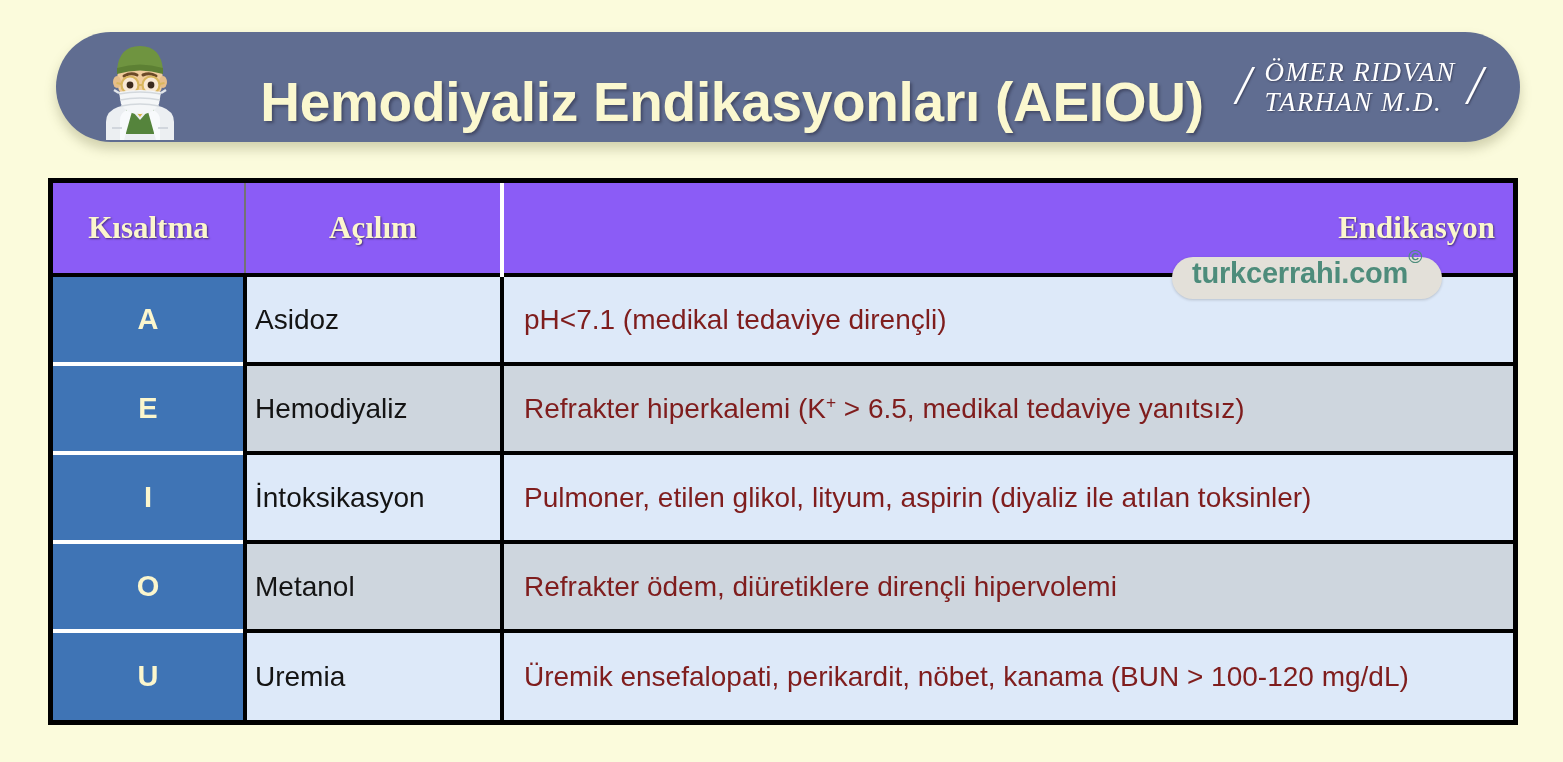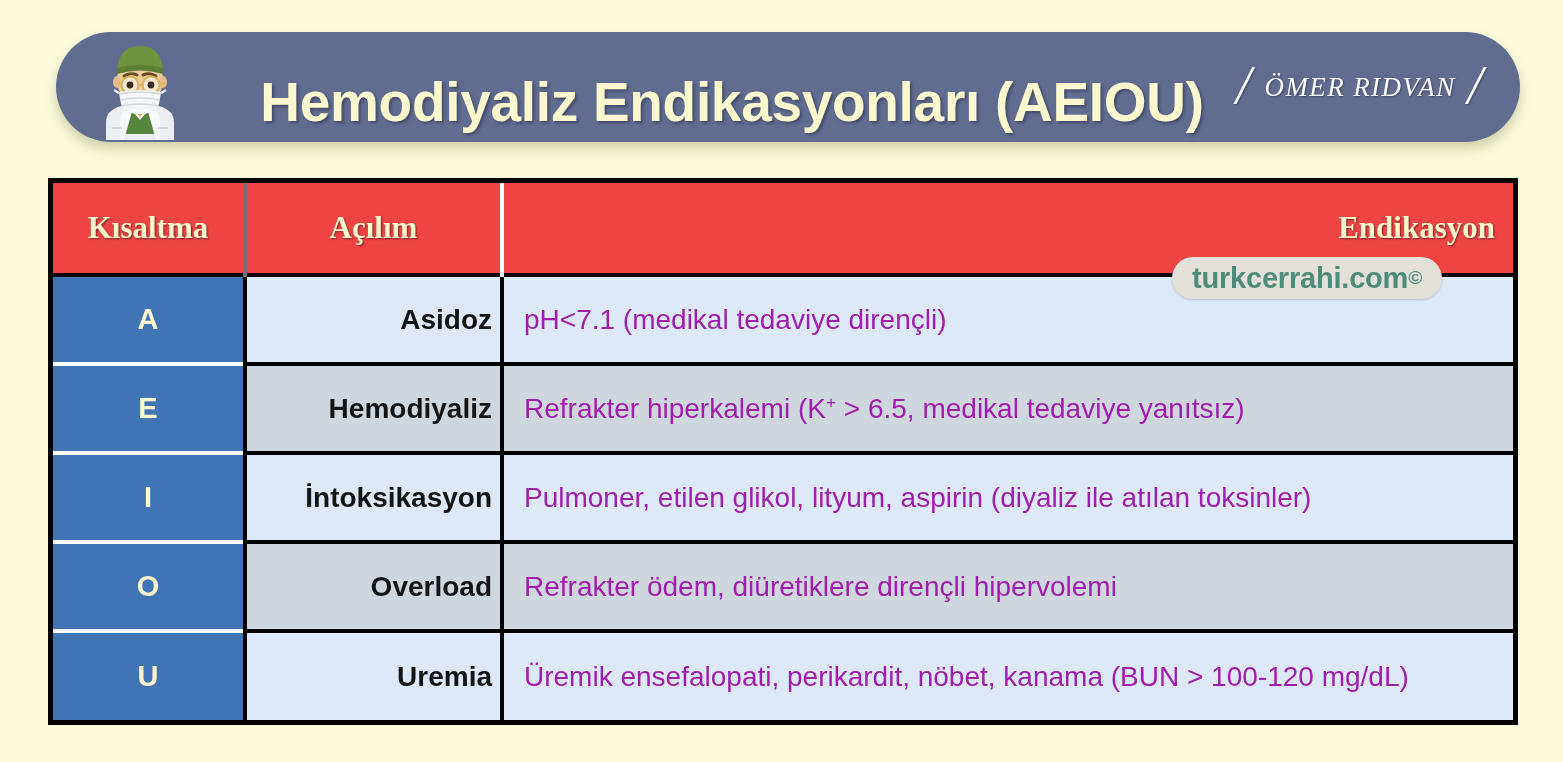--- a/index.html
+++ b/index.html
@@ -92,82 +92,82 @@
   table.aeiou {
     border-collapse: collapse;
     width: 100%;
     table-layout: fixed;
   }
   table.aeiou col.c-abbr { width: 192px; }
   table.aeiou col.c-exp  { width: 257px; }
   table.aeiou col.c-ind  { width: auto; }
 
   thead th {
-    background: #ef4444;
+    background: #8b5cf6;
     color: #fbf6cd;
     font-family: "Liberation Serif", serif;
     font-weight: bold;
     font-size: 31px;
     height: 92px;
     padding: 0 18px;
     box-sizing: border-box;
     border: 0;
     text-shadow: 1px 1px 2px rgba(0,0,0,0.5);
   }
   thead th.h-abbr, thead th.h-exp { text-align: center; }
   thead th.h-ind { text-align: right; padding-left: 24px; }
-  thead th.h-exp { border-left: 4px solid #737373; border-right: 4px solid #ffffff; }
+  thead th.h-exp { border-left: 2px solid #737373; border-right: 4px solid #ffffff; }
 
   tbody td { padding: 0; border: 0; box-sizing: border-box; }
 
   td.abbr {
     background: #3f74b5;
     color: #fbf6cd;
     font-size: 29px;
     font-weight: bold;
     text-align: center;
     height: 89px;
     border-top: 4px solid #ffffff;
     border-right: 4px solid #000000;
   }
   tbody tr:first-child td.abbr { border-top: 4px solid #000000; }
 
   td.exp {
     font-size: 28px;
-    font-weight: bold;
+    font-weight: normal;
     color: #141414;
-    text-align: right;
+    text-align: left;
     height: 89px;
     border-top: 4px solid #000000;
     border-right: 4px solid #000000;
     padding: 0 8px;
   }
   td.ind {
     font-size: 28px;
-    color: #a21caf;
+    color: #7f1d1d;
     text-align: left;
     height: 89px;
     border-top: 4px solid #000000;
     padding: 0 16px 0 20px;
     white-space: nowrap;
   }
   tr.row-light td.exp, tr.row-light td.ind { background: #dde9f9; }
   tr.row-dark  td.exp, tr.row-dark  td.ind { background: #ced6de; }
 
   sup { font-size: 0.62em; vertical-align: super; line-height: 0; }
 
   
   .watermark {
     position: absolute;
     left: 1172px;
     top: 257px;
     height: 42px;
     padding: 0 20px;
     display: flex;
-    align-items: center;
+    align-items: flex-start;
     background: #e3e0d9;
     border-radius: 21px;
     box-shadow: 0 1px 3px rgba(0,0,0,0.18);
     font-size: 29px;
     font-weight: bold;
     color: #4d8c7b;
     letter-spacing: -0.2px;
     white-space: nowrap;
   }
   .watermark sup { font-size: 0.66em; font-weight: bold; }
@@ -227,20 +227,21 @@
       <path d="M75 57 l5 -3" stroke="#e2e6ea" stroke-width="2.4" fill="none"></path>
     </g>
   </svg>
 
   <div class="banner-title">Hemodiyaliz Endikasyonları (AEIOU)</div>
 
   <div class="banner-signature">
     <span class="sig-slash">/</span>
     <span class="sig-lines">
       <span>ÖMER  RIDVAN</span><br>
+      <span>TARHAN M.D.</span>
     </span>
     <span class="sig-slash">/</span>
   </div>
 </div>
 
 <div class="table-wrap">
   <table class="aeiou">
     <colgroup>
       <col class="c-abbr">
         <col class="c-exp">
@@ -264,21 +265,21 @@
         <td class="exp">Hemodiyaliz</td>
         <td class="ind"><span>Refrakter hiperkalemi (K</span><sup>+</sup><span> &gt; 6.5, medikal tedaviye yanıtsız)</span></td>
       </tr>
       <tr class="row-light">
         <td class="abbr">I</td>
         <td class="exp">İntoksikasyon</td>
         <td class="ind"><span>Pulmoner, etilen glikol, lityum, aspirin (diyaliz ile atılan toksinler)</span><sup></sup><span></span></td>
       </tr>
       <tr class="row-dark">
         <td class="abbr">O</td>
-        <td class="exp">Overload</td>
+        <td class="exp">Metanol</td>
         <td class="ind"><span>Refrakter ödem, diüretiklere dirençli hipervolemi</span><sup></sup><span></span></td>
       </tr>
       <tr class="row-light">
         <td class="abbr">U</td>
         <td class="exp">Uremia</td>
         <td class="ind"><span>Üremik ensefalopati, perikardit, nöbet, kanama (BUN &gt; 100-120 mg/dL)</span><sup></sup><span></span></td>
       </tr>
     </tbody>
   </table>
 </div>

